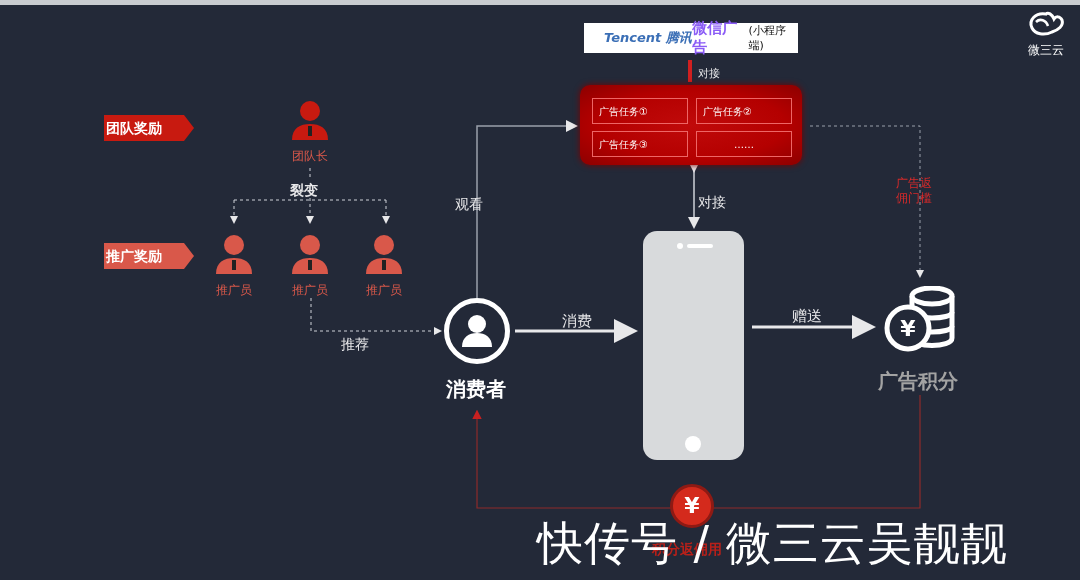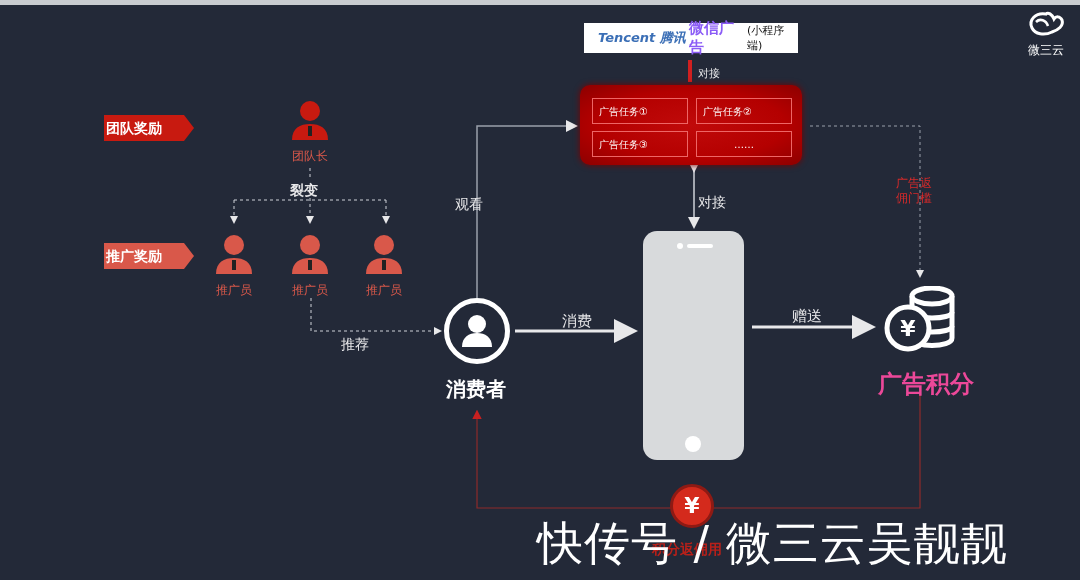--- a/index.html
+++ b/index.html
@@ -6,21 +6,21 @@
   body{width:1080px;height:580px;overflow:hidden;background:#232938;font-family:"DejaVu Sans","Liberation Sans",sans-serif;position:relative;}
   .topbar{position:absolute;left:0;top:0;width:1080px;height:5px;background:#c9ccd0;}
   .abs{position:absolute;}
   .lbl{color:#e8e8ea;font-size:14px;white-space:nowrap;}
   .red-lbl{color:#d52a2a;font-size:12px;line-height:15px;text-align:center;white-space:nowrap;}
   .tag{position:absolute;height:26px;color:#fff;font-size:14px;font-weight:bold;line-height:26px;padding-left:2px;box-sizing:border-box;}
   .tag::after{content:"";position:absolute;right:-10px;top:0;border-left:10px solid currentColor;border-top:13px solid transparent;border-bottom:13px solid transparent;}
   .person{position:absolute;text-align:center;width:60px;}
   .person span{display:block;font-size:12px;margin-top:2px;}
   .tencent{position:absolute;left:584px;top:23px;width:214px;height:30px;background:#fff;display:flex;align-items:center;}
-  .tencent .logo{color:#3b6fb6;font-style:italic;font-weight:bold;font-size:13px;padding-left:14px;width:94px;}
+  .tencent .logo{color:#3b6fb6;font-style:italic;font-weight:bold;font-size:13px;padding-left:20px;width:94px;}
   .tencent .t{color:#8b5cf6;font-weight:bold;font-size:15px;}
   .tencent .s{color:#111;font-size:11px;}
   .taskbox{position:absolute;left:580px;top:85px;width:222px;height:80px;background:radial-gradient(ellipse at center,#c00a0a 0%,#b40000 60%,#8c0000 100%);border-radius:10px;box-shadow:0 0 6px #7a0000;}
   .task{position:absolute;width:96px;height:26px;border:1px solid #e66;color:#fff;font-size:10px;line-height:26px;padding-left:6px;box-sizing:border-box;}
   .phone{position:absolute;left:643px;top:231px;width:101px;height:229px;background:#d8dadc;border-radius:14px;}
   .screen{position:absolute;left:4px;top:34px;width:93px;height:165px;background:#fff;overflow:hidden;}
   .watermark{position:absolute;left:537px;top:513px;color:#fff;font-size:46px;letter-spacing:1px;white-space:nowrap;}
 </style>
 </head>
 <body>
@@ -146,18 +146,18 @@
   <div class="abs" style="left:42px;top:205px;width:16px;height:16px;border-radius:50%;background:#fff"></div>
 </div>
 
 <svg class="abs" style="left:884px;top:286px" width="74" height="68" viewBox="0 0 74 68">
   <ellipse cx="48" cy="10" rx="20" ry="8" fill="none" stroke="#fff" stroke-width="5"></ellipse>
   <path d="M28 10 V52 C28 62 68 62 68 52 V10" fill="none" stroke="#fff" stroke-width="5"></path>
   <path d="M28 26 C28 34 68 34 68 26 M28 40 C28 48 68 48 68 40" fill="none" stroke="#fff" stroke-width="5"></path>
   <circle cx="24" cy="42" r="21" fill="#232938" stroke="#fff" stroke-width="5"></circle>
   <text x="24" y="50" text-anchor="middle" fill="#fff" font-size="22" font-weight="bold" font-family="DejaVu Sans, sans-serif">¥</text>
 </svg>
-<div class="abs" style="left:878px;top:368px;color:#ec4899;font-size:24px;font-weight:bold">广告积分</div>
+<div class="abs" style="left:878px;top:368px;color:#a3a3a3;font-size:20px;font-weight:bold">广告积分</div>
 
 <div class="abs" style="left:670px;top:484px;width:44px;height:44px;border-radius:50%;background:#d42a1c;border:3px solid #8e1a14;box-sizing:border-box;color:#fff;font-size:22px;font-weight:bold;text-align:center;line-height:38px">¥</div>
 <div class="abs red-lbl" style="left:652px;top:542px;font-size:14px;font-weight:bold;color:#b8201a">积分返佣用</div>
 
 <div class="watermark">快传号 / 微三云吴靓靓</div>
 
 </body></html>

